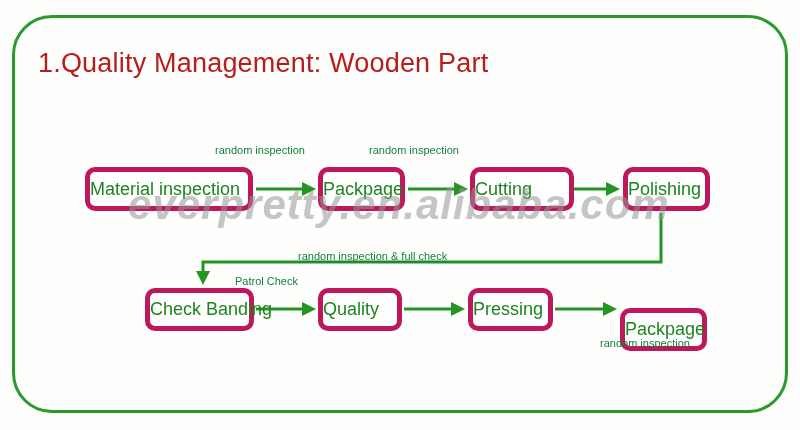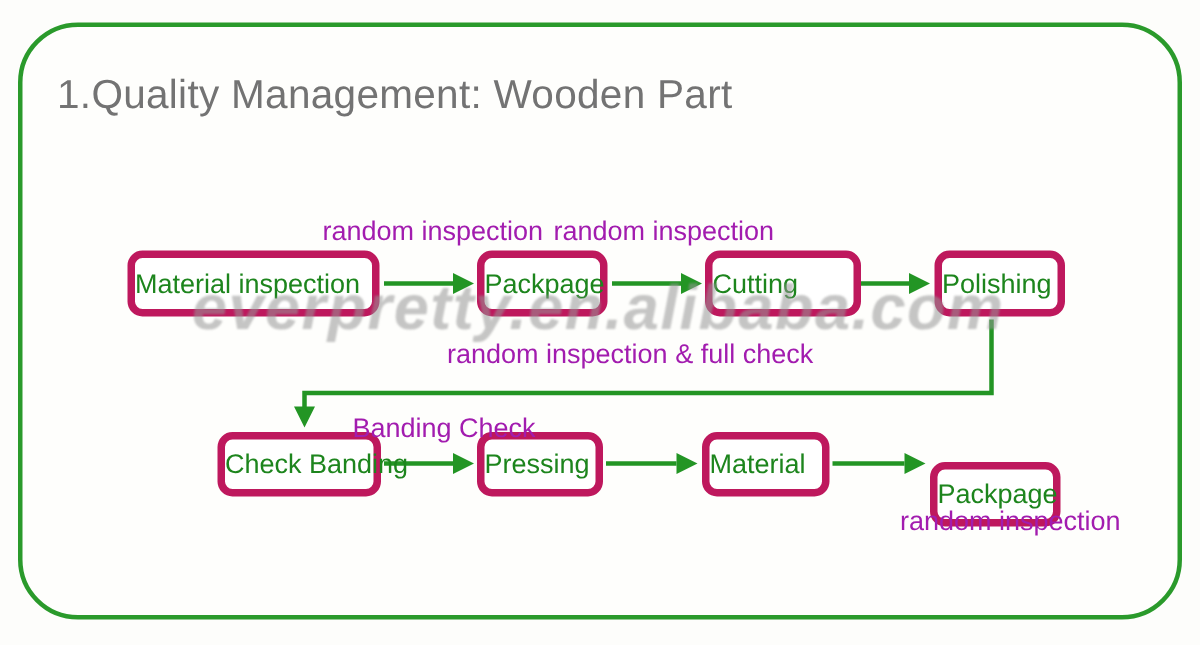--- a/index.html
+++ b/index.html
@@ -11,45 +11,45 @@
   * { box-sizing:border-box; }
 
   .frame {
     position:absolute; left:12px; top:15px; width:776px; height:398px;
     border:3px solid #2a9a2b; border-radius:40px; background:#fefefc;
     z-index:0;
   }
 
   .title {
     position:absolute; left:38px; top:48px; z-index:3;
-    font-size:27px; color:#737373; letter-spacing:0.2px; white-space:nowrap;
+    font-size:27px; color:#b91c1c; letter-spacing:0.2px; white-space:nowrap;
   }
 
   .box {
     position:absolute; z-index:2;
     border:5px solid #be185d; border-radius:10px; background:#ffffff;
     display:flex; align-items:center; justify-content:flex-start;
     color:#1d851d; font-size:18px; white-space:nowrap;
   }
   #b1 { left:85px;  top:167px; width:168px; height:44px; }
   #b2 { left:318px; top:167px; width:87px;  height:44px; }
   #b3 { left:470px; top:167px; width:104px;  height:44px; }
   #b4 { left:623px; top:167px; width:87px;  height:44px; }
   #b5 { left:145px; top:288px; width:109px; height:43px; }
   #b6 { left:318px; top:288px; width:84px;  height:43px; }
   #b7 { left:468px; top:288px; width:85px;  height:43px; }
   #b8 { left:620px; top:288px; width:87px;  height:43px;margin-top:20px; }
 
   .ann {
     position:absolute; z-index:3;
-    font-size:18px; color:#a21caf; text-align:right; white-space:nowrap;
+    font-size:11px; color:#15803d; text-align:left; white-space:nowrap;
   }
   #ann-ri1    { left:215px; top:144px; width:130px; }
   #ann-ri2    { left:369px; top:144px; width:130px; }
-  #ann-full   { left:298px; top:226px; width:210px; }
+  #ann-full   { left:298px; top:250px; width:210px;text-decoration:underline; }
   #ann-patrol { left:235px; top:275px; width:96px;  }
   #ann-ri3    { left:600px; top:337px; width:130px; }
 
   .arrows-svg { position:absolute; left:0; top:0; z-index:1; }
 
   .watermark {
     position:absolute; left:128px; top:181px; z-index:5;
     font-size:42px; font-weight:bold; letter-spacing:1px; white-space:nowrap;
     color:rgba(150,150,150,0.55);
     filter:blur(0.7px);
@@ -74,33 +74,33 @@
   <span>Cutting</span>
 </div>
 <div class="box" id="b4">
   <span>Polishing</span>
 </div>
 
 <div class="box" id="b5">
   <span>Check Banding</span>
 </div>
 <div class="box" id="b6">
-  <span>Pressing</span>
+  <span>Quality</span>
 </div>
 <div class="box" id="b7">
-  <span>Material</span>
+  <span>Pressing</span>
 </div>
 <div class="box" id="b8">
   <span>Packpage</span>
 </div>
 
 <div class="ann" id="ann-ri1">random inspection</div>
 <div class="ann" id="ann-ri2">random inspection</div>
 <div class="ann" id="ann-full">random inspection &amp; full check</div>
-<div class="ann" id="ann-patrol">Banding Check</div>
+<div class="ann" id="ann-patrol">Patrol Check</div>
 <div class="ann" id="ann-ri3">random inspection</div>
 
 <svg class="arrows-svg" width="800" height="430" viewBox="0 0 800 430">
   <g stroke="#239524" fill="#239524" stroke-width="3">
 
     <g>
       <line x1="256" y1="189" x2="302" y2="189"></line>
       <polygon points="302,182 316,189 302,196" stroke="none"></polygon>
     </g>
     <g>

